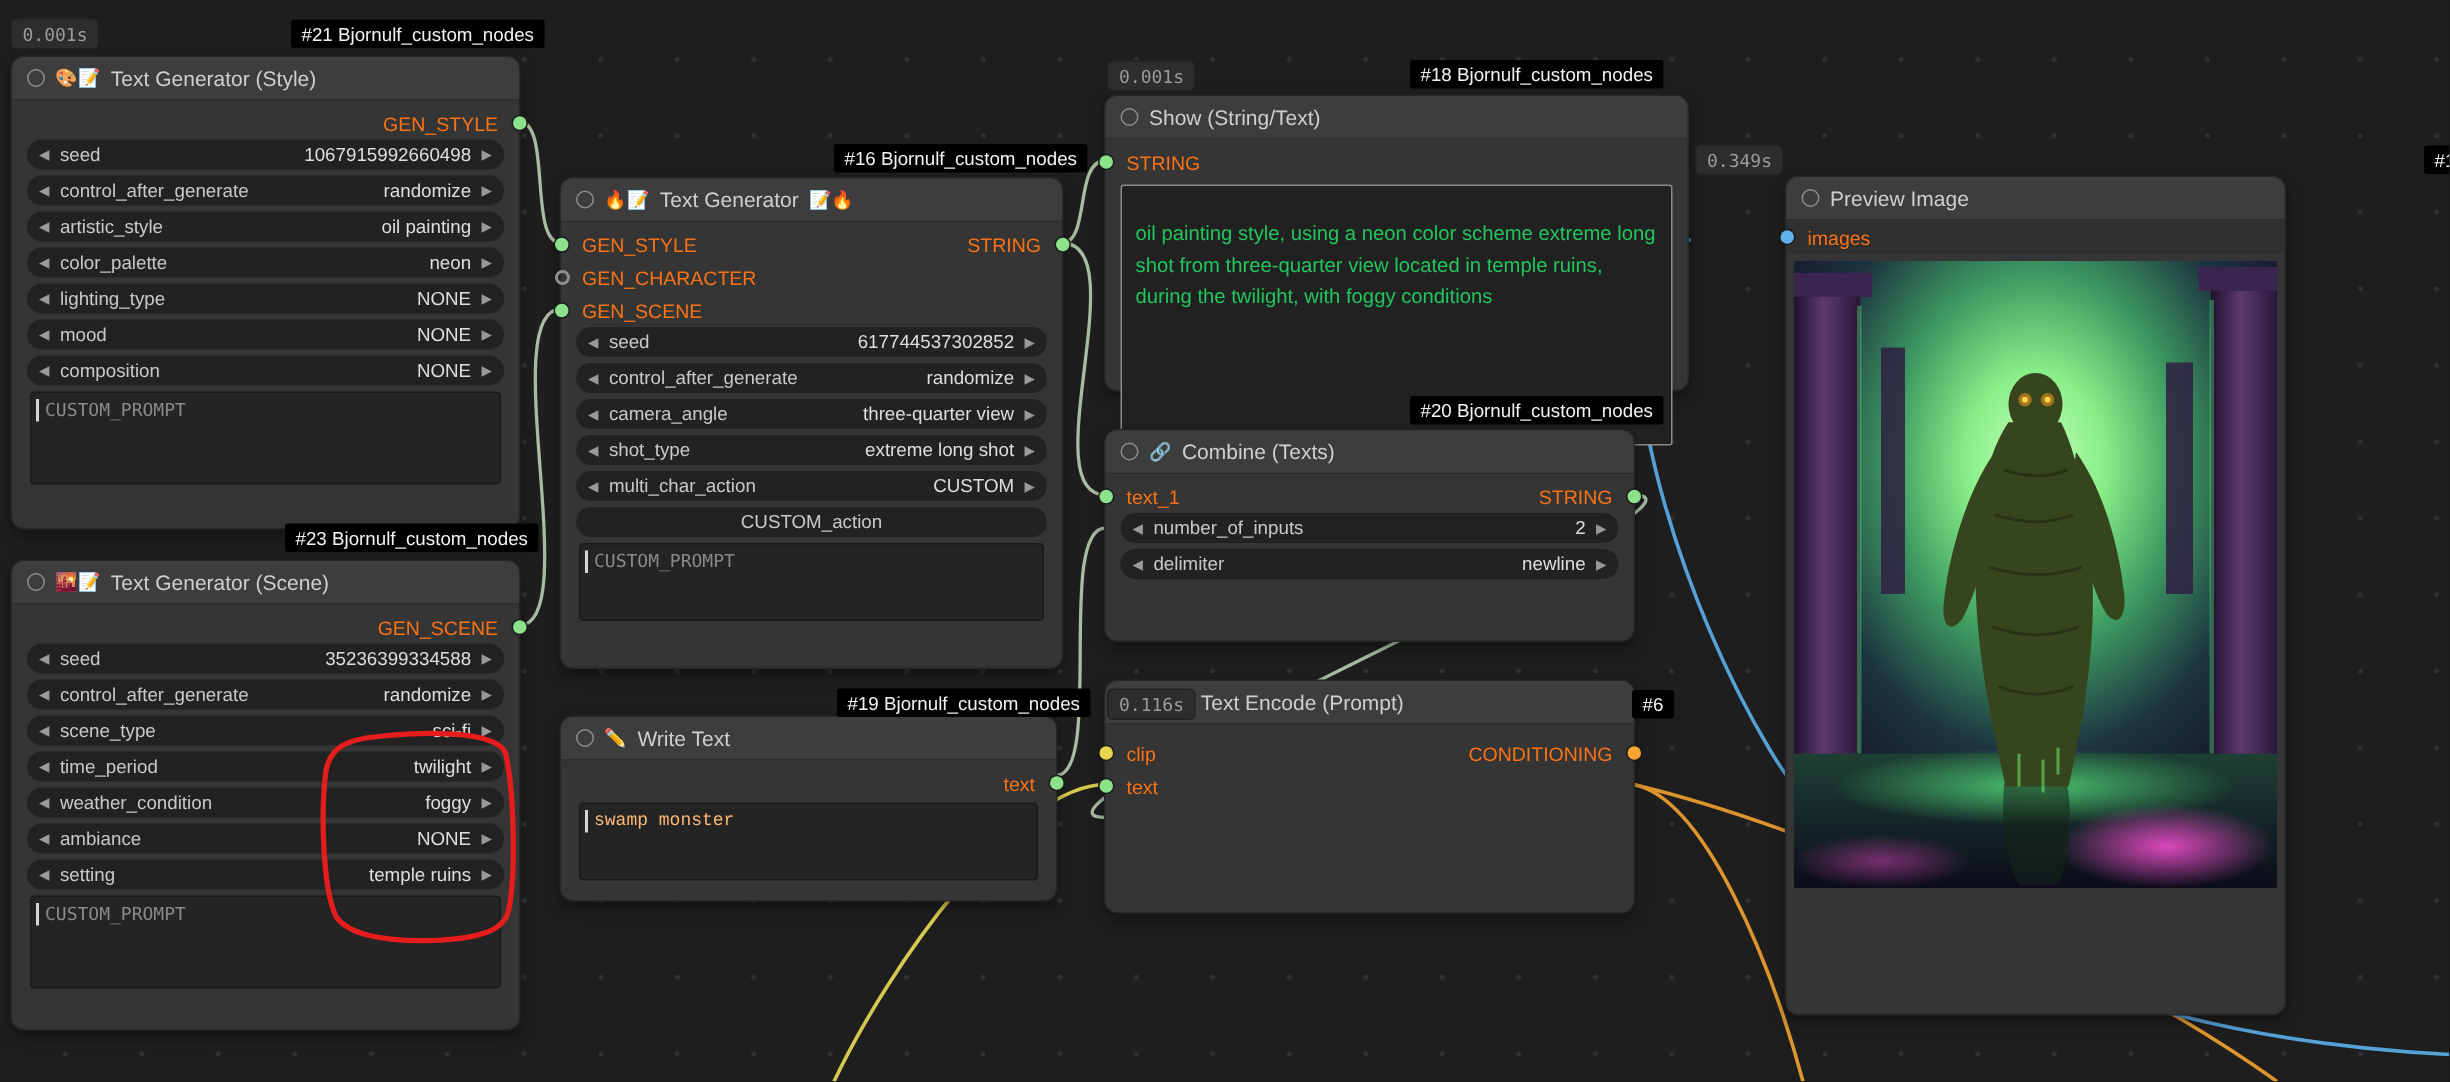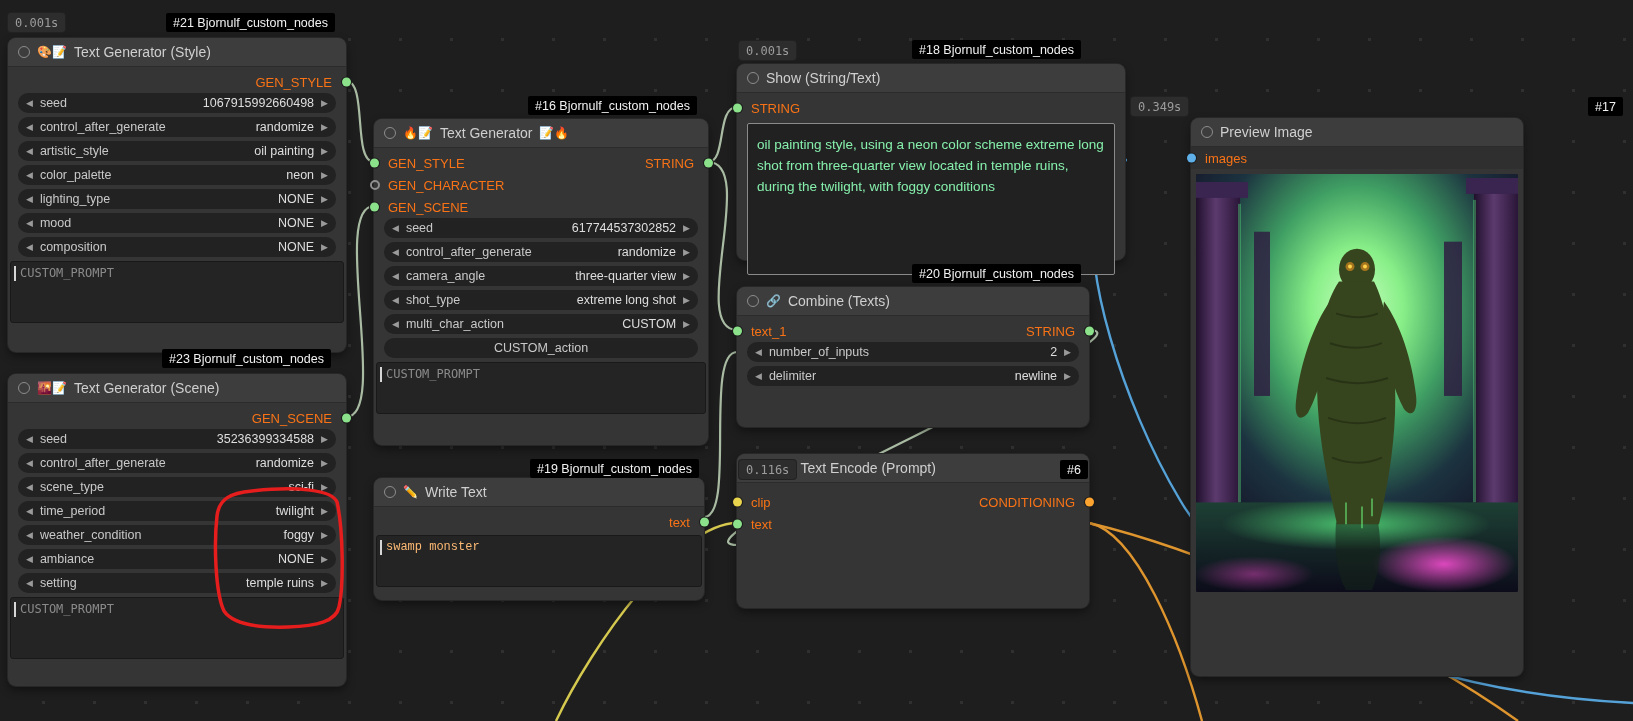--- a/index.html
+++ b/index.html
@@ -33,36 +33,36 @@
 
   .widget{display:flex;align-items:center;height:20px;background:#222;
     border-radius:10px;margin:0 10px 4px;padding:0 8px;font-size:12.5px;color:#c9c9c9;}
   .warr{color:#9a9a9a;font-size:9px;flex:0 0 auto;}
   .wlabel{margin-left:7px;white-space:nowrap;}
   .wvalue{margin-left:auto;margin-right:7px;color:#dedede;white-space:nowrap;}
   .widget.center{justify-content:center;}
   .widget.center .wlabel{margin:0;text-align:right;}
 
   .tprompt{position:relative;background:#242424;border:1px solid #191919;
-    border-radius:3px;margin:2px 2px 4px;padding:4px 6px 4px 9px;
+    border-radius:3px;margin:2px 12px 4px;padding:4px 6px 4px 9px;
     font-family:"DejaVu Sans Mono",monospace;font-size:12px;color:#8a8a8a;
     overflow:hidden;}
   .tprompt::before{content:"";position:absolute;left:3px;top:4px;width:2px;height:15px;background:#d6d6d6;}
   .tprompt.wt{color:#fdba74;font-family:Liberation Mono, monospace;}
 
   .show-box{margin:4px 10px 8px;height:128px;background:#212121;
-    border:1px solid #8a8a8a;border-radius:2px;padding:11px 9px;
-    font-size:13.5px;line-height:1.55;color:#86efac;overflow:hidden;}
+    border:1px solid #8a8a8a;border-radius:2px;padding:22px 9px;
+    font-size:13.5px;line-height:1.55;color:#22c55e;overflow:hidden;}
 
   .strip{background:#2f2f2f;}
   .pimg{margin:5px 5px 8px;height:418px;border-radius:2px;overflow:hidden;background:#111;}
   .pimg svg{display:block;width:100%;height:100%;}
 
   .badge{position:absolute;z-index:4;background:#000;color:#f2f2f2;font-size:12.5px;
-    padding:2.5px 7px;border-radius:2px;white-space:nowrap;font-family:"Liberation Sans",sans-serif;}
+    padding:2.5px 7px;border-radius:2px;white-space:nowrap;font-family:"Liberation Sans",sans-serif;margin-left:28px;}
   .timing{position:absolute;z-index:4;background:#2d2d2d;color:#9c9c9c;font-size:12px;
     padding:2.5px 7px;border-radius:3px;white-space:nowrap;font-family:"DejaVu Sans Mono",monospace;
     box-shadow:0 0 0 1px #222;}
 </style>
 </head>
 <body>
 
 <div class="canvas">
 
   <svg class="layer" id="links">

